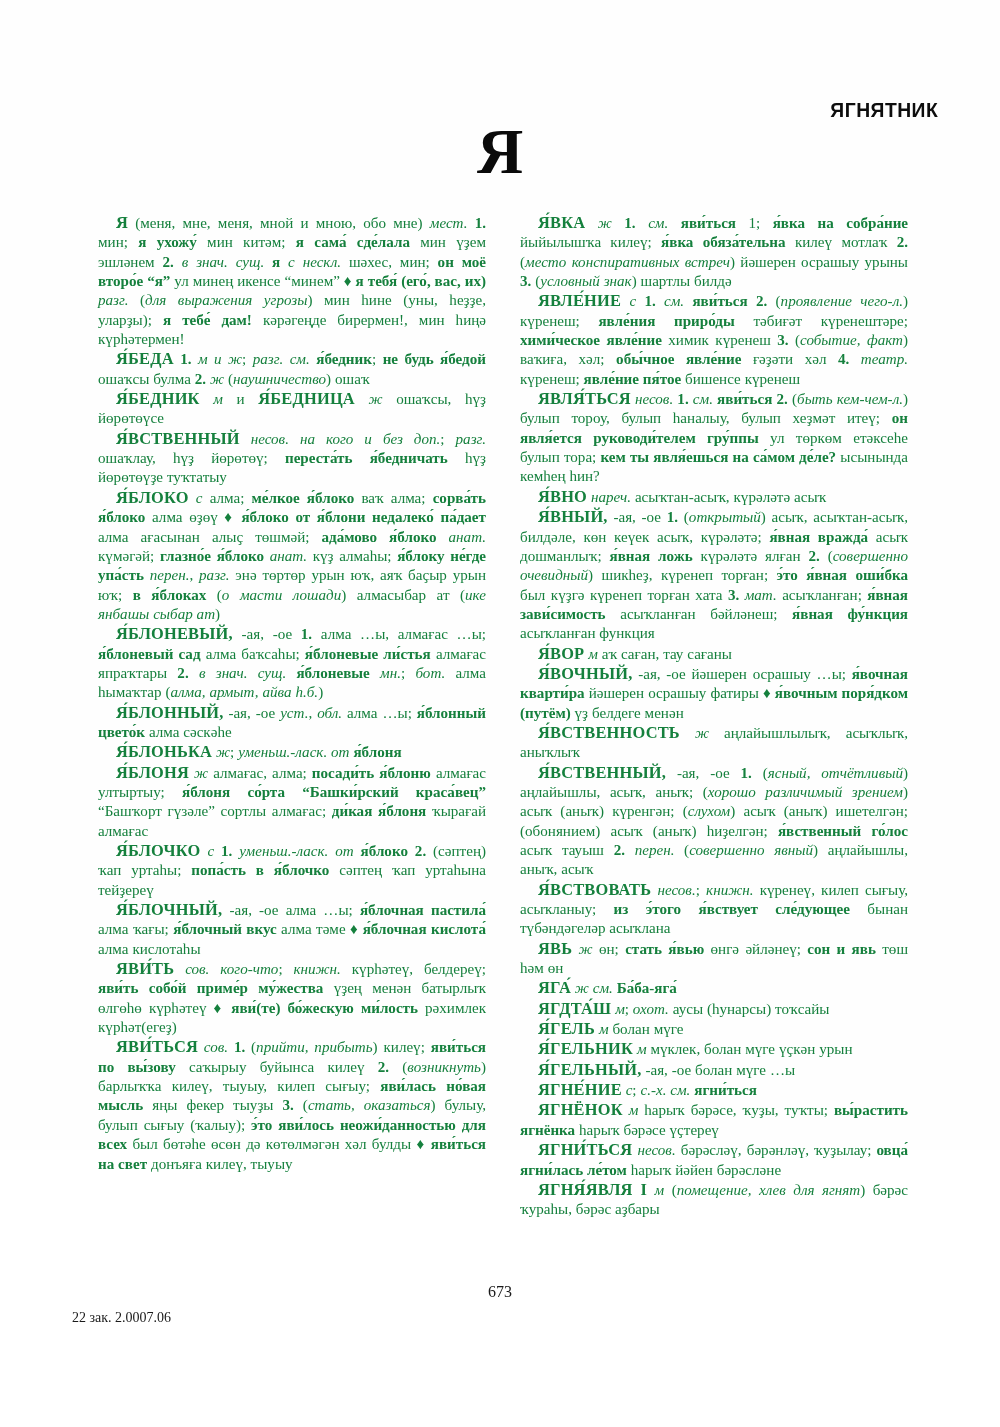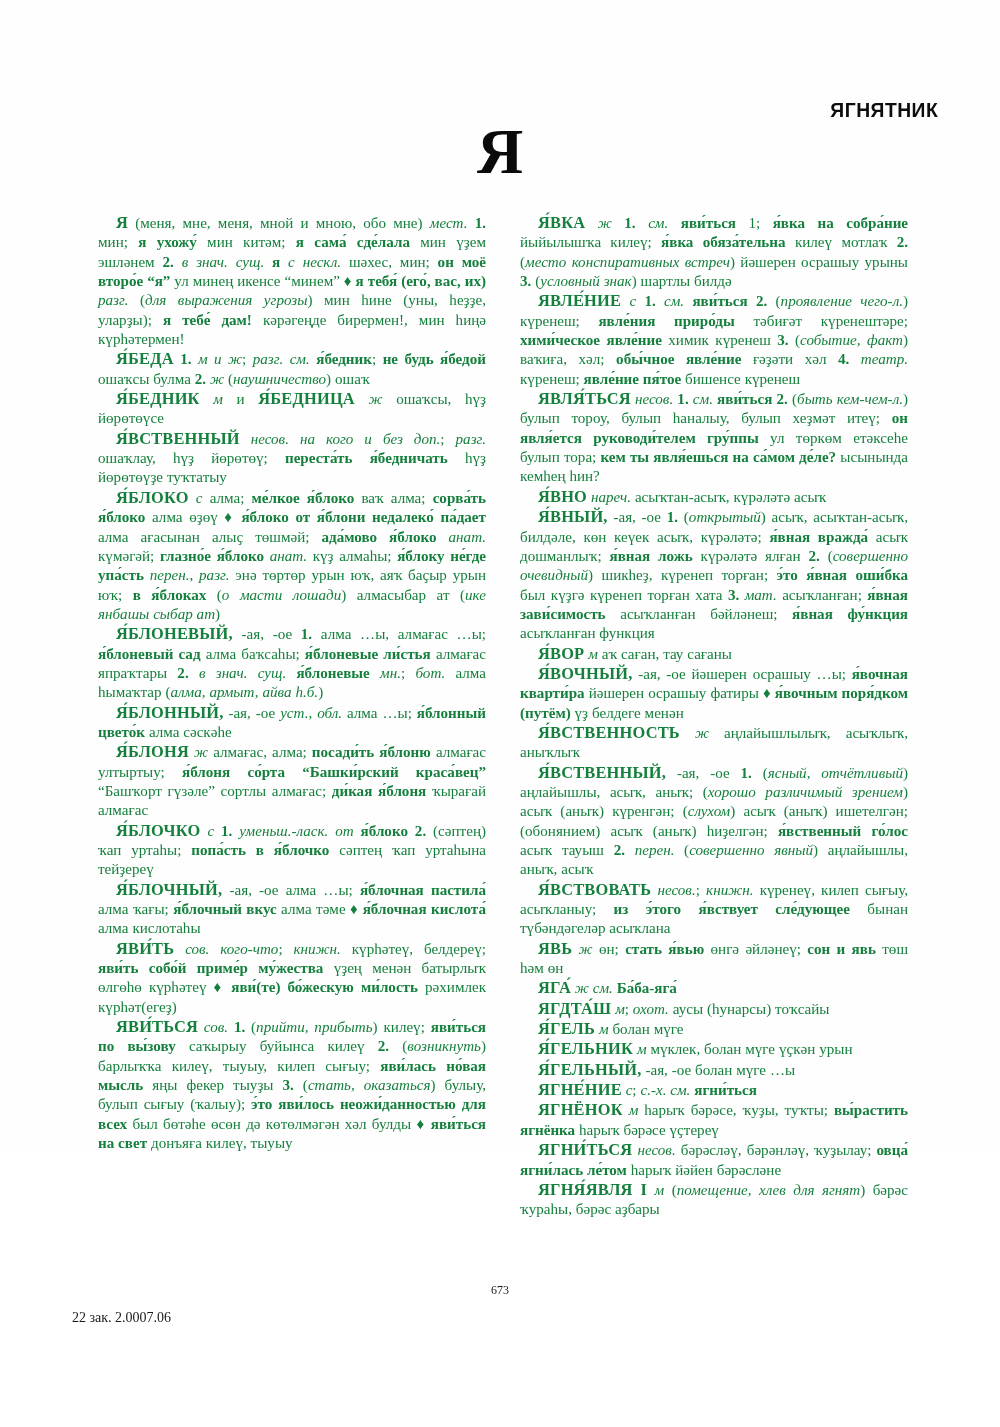--- a/index.html
+++ b/index.html
@@ -90,21 +90,21 @@
   .num { font-weight: bold; }
   .dia { font-weight: normal; }
   .dia::before { content: "\2666"; }
 
   
   .folio {
     position: absolute;
     left: 0; right: 0;
     top: 1283px;
     text-align: center;
-    font-size: 12px;
+    font-size: 16px;
     color: #1a1a1a;
   }
   .imprint {
     position: absolute;
     left: 72px;
     top: 1310px;
     font-size: 14px;
     color: #1a1a1a;
   }
 </style>
@@ -119,20 +119,21 @@
 
   <div class="columns">
     <div class="col">
         <p class="entry"><b class="hw">Я</b> (меня, мне, меня, мной и мною, обо мне) <i>мест.</i> <b class="num">1.</b> мин; <b>я ухожу́</b> мин китәм; <b>я сама́ сде́лала</b> мин үҙем эшләнем <b class="num">2.</b> <i>в знач. сущ.</i> <b>я</b> <i>с нескл.</i> шәхес, мин; <b>он моё второ́е “я”</b> ул минең икенсе “минем” <span class="dia"></span> <b>я тебя́ (его́, вас, их)</b> <i>разг.</i> (<i>для выражения угрозы</i>) мин һине (уны, һеҙҙе, уларҙы); <b>я тебе́ дам!</b> кәрәгеңде бирермен!, мин һиңә күрһәтермен!</p>
         <p class="entry"><b class="hw">Я́БЕДА</b> <b class="num">1.</b> <i>м и ж</i>; <i>разг. см.</i> <b>я́бедник</b>; <b>не будь я́бедой</b> ошаҡсы булма <b class="num">2.</b> <i>ж</i> (<i>наушничество</i>) ошаҡ</p>
         <p class="entry"><b class="hw">Я́БЕДНИК</b> <i>м</i> и <b class="hw">Я́БЕДНИЦА</b> <i>ж</i> ошаҡсы, һүҙ йөрөтөүсе</p>
         <p class="entry"><b class="hw">Я́ВСТВЕННЫЙ</b> <i>несов. на кого и без доп.</i>; <i>разг.</i> ошаҡлау, һүҙ йөрөтөү; <b>переста́ть я́бедничать</b> һүҙ йөрөтөүҙе туҡтатыу</p>
         <p class="entry"><b class="hw">Я́БЛОКО</b> <i>с</i> алма; <b>ме́лкое я́блоко</b> ваҡ алма; <b>сорва́ть я́блоко</b> алма өҙөү <span class="dia"></span> <b>я́блоко от я́блони недалеко́ па́дает</b> алма ағасынан алыҫ төшмәй; <b>ада́мово я́блоко</b> <i>анат.</i> күмәгәй; <b>глазно́е я́блоко</b> <i>анат.</i> күҙ алмаһы; <b>я́блоку не́где упа́сть</b> <i>перен.</i>, <i>разг.</i> энә төртөр урын юҡ, аяҡ баҫыр урын юҡ; <b>в я́блоках</b> (<i>о масти лошади</i>) алмасыбар ат (<i>ике янбашы сыбар ат</i>)</p>
         <p class="entry"><b class="hw">Я́БЛОНЕВЫЙ,</b> -ая, -ое <b class="num">1.</b> алма …ы, алмағас …ы; <b>я́блоневый сад</b> алма баҡсаһы; <b>я́блоневые ли́стья</b> алмағас япраҡтары <b class="num">2.</b> <i>в знач. сущ.</i> <b>я́блоневые</b> <i>мн.</i>; <i>бот.</i> алма һымаҡтар (<i>алма, армыт, айва һ.б.</i>)</p>
         <p class="entry"><b class="hw">Я́БЛОННЫЙ,</b> -ая, -ое <i>уст.</i>, <i>обл.</i> алма …ы; <b>я́блонный цвето́к</b> алма сәскәһе</p>
+        <p class="entry"><b class="hw">Я́БЛОНЬКА</b> <i>ж</i>; <i>уменьш.-ласк. от</i> <b>я́блоня</b></p>
         <p class="entry"><b class="hw">Я́БЛОНЯ</b> <i>ж</i> алмағас, алма; <b>посади́ть я́блоню</b> алмағас ултыртыу; <b>я́блоня со́рта “Башки́рский краса́вец”</b> “Башҡорт гүзәле” сортлы алмағас; <b>ди́кая я́блоня</b> ҡырағай алмағас</p>
         <p class="entry"><b class="hw">Я́БЛОЧКО</b> <i>с</i> <b class="num">1.</b> <i>уменьш.-ласк. от</i> <b>я́блоко</b> <b class="num">2.</b> (сәптең) ҡап уртаһы; <b>попа́сть в я́блочко</b> сәптең ҡап уртаһына тейҙереү</p>
         <p class="entry"><b class="hw">Я́БЛОЧНЫЙ,</b> -ая, -ое алма …ы; <b>я́блочная пастила́</b> алма ҡағы; <b>я́блочный вкус</b> алма тәме <span class="dia"></span> <b>я́блочная кислота́</b> алма кислотаһы</p>
         <p class="entry"><b class="hw">ЯВИ́ТЬ</b> <i>сов. кого-что</i>; <i>книжн.</i> күрһәтеү, белдереү; <b>яви́ть собо́й приме́р му́жества</b> үҙең менән батырлыҡ өлгөһө күрһәтеү <span class="dia"></span> <b>яви́(те) бо́жескую ми́лость</b> рәхимлек күрһәт(егеҙ)</p>
         <p class="entry"><b class="hw">ЯВИ́ТЬСЯ</b> <i>сов.</i> <b class="num">1.</b> (<i>прийти, прибыть</i>) килеү; <b>яви́ться по вы́зову</b> саҡырыу буйынса килеү <b class="num">2.</b> (<i>возникнуть</i>) барлыҡҡа килеү, тыуыу, килеп сығыу; <b>яви́лась но́вая мысль</b> яңы фекер тыуҙы <b class="num">3.</b> (<i>стать, оказаться</i>) булыу, булып сығыу (ҡалыу); <b>э́то яви́лось неожи́данностью для всех</b> был бөтәһе өсөн дә көтөлмәгән хәл булды <span class="dia"></span> <b>яви́ться на свет</b> донъяға килеү, тыуыу</p>
       </div>
     <div class="col">
         <p class="entry"><b class="hw">Я́ВКА</b> <i>ж</i> <b class="num">1.</b> <i>см.</i> <b>яви́ться</b> 1; <b>я́вка на собра́ние</b> йыйылышҡа килеү; <b>я́вка обяза́тельна</b> килеү мотлаҡ <b class="num">2.</b> (<i>место конспиративных встреч</i>) йәшерен осрашыу урыны <b class="num">3.</b> (<i>условный знак</i>) шартлы билдә</p>
         <p class="entry"><b class="hw">ЯВЛЕ́НИЕ</b> <i>с</i> <b class="num">1.</b> <i>см.</i> <b>яви́ться</b> <b class="num">2.</b> (<i>проявление чего-л.</i>) күренеш; <b>явле́ния приро́ды</b> тәбиғәт күренештәре; <b>хими́ческое явле́ние</b> химик күренеш <b class="num">3.</b> (<i>событие, факт</i>) ваҡиға, хәл; <b>обы́чное явле́ние</b> ғәҙәти хәл <b class="num">4.</b> <i>театр.</i> күренеш; <b>явле́ние пя́тое</b> бишенсе күренеш</p>
         <p class="entry"><b class="hw">ЯВЛЯ́ТЬСЯ</b> <i>несов.</i> <b class="num">1.</b> <i>см.</i> <b>яви́ться</b> <b class="num">2.</b> (<i>быть кем-чем-л.</i>) булып тороу, булып һаналыу, булып хеҙмәт итеү; <b>он явля́ется руководи́телем гру́ппы</b> ул төркөм етәксеһе булып тора; <b>кем ты явля́ешься на са́мом де́ле?</b> ысынында кемһең һин?</p>

